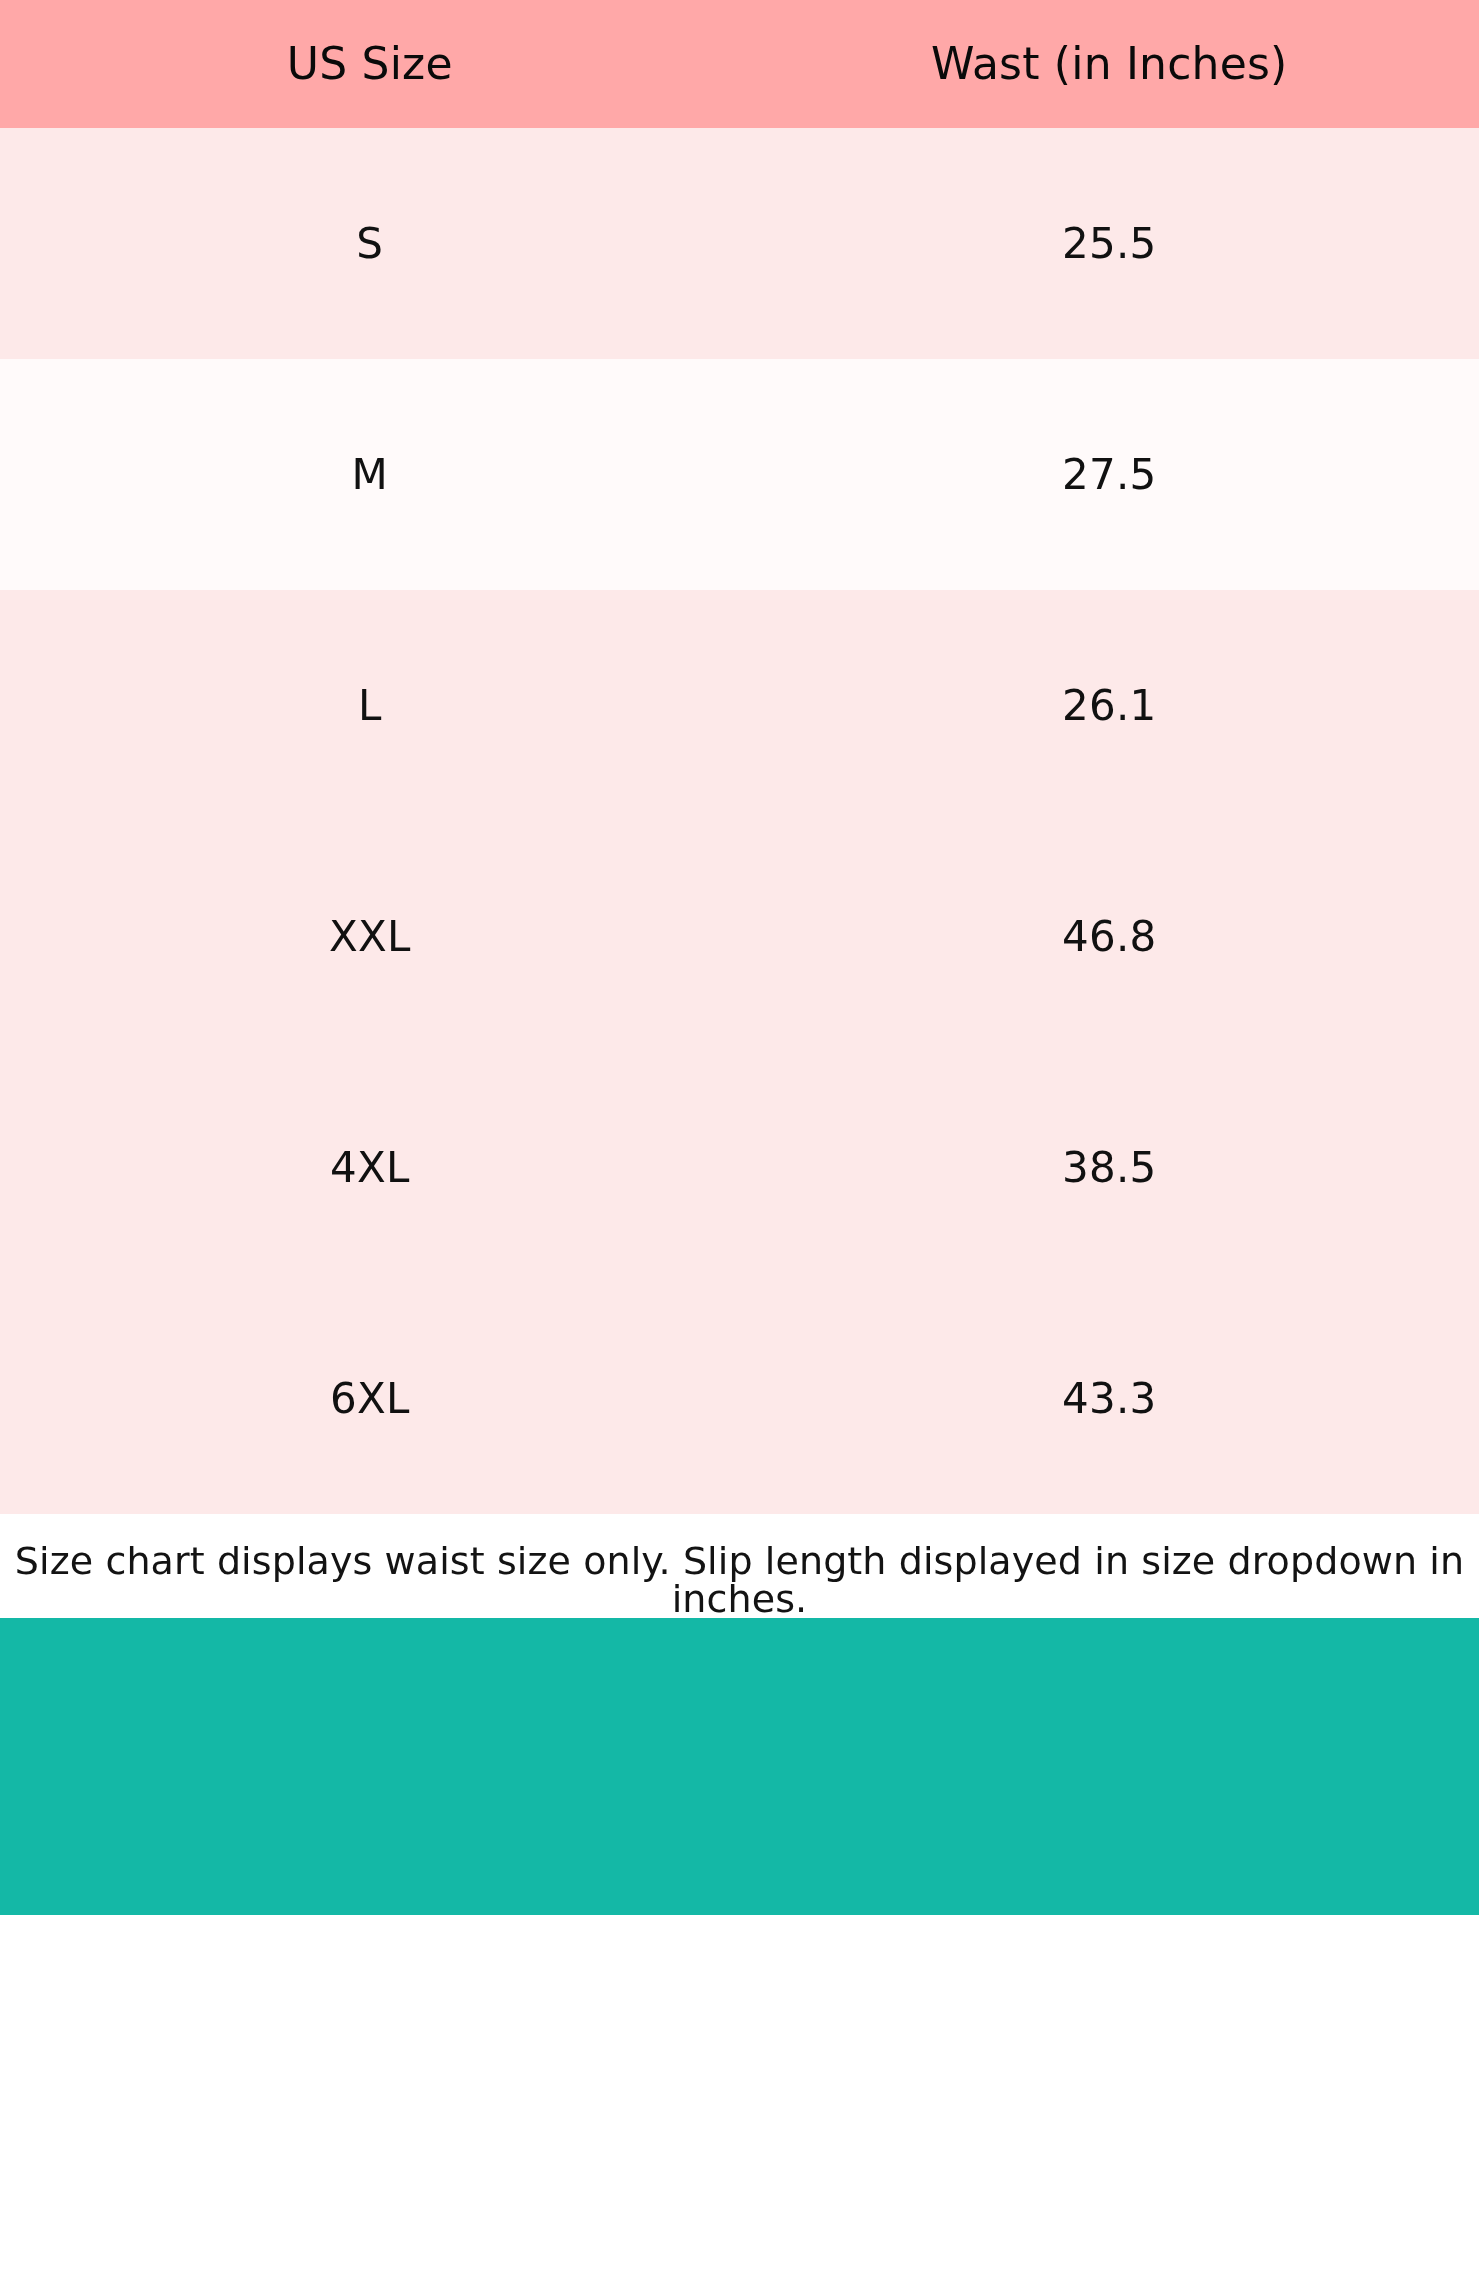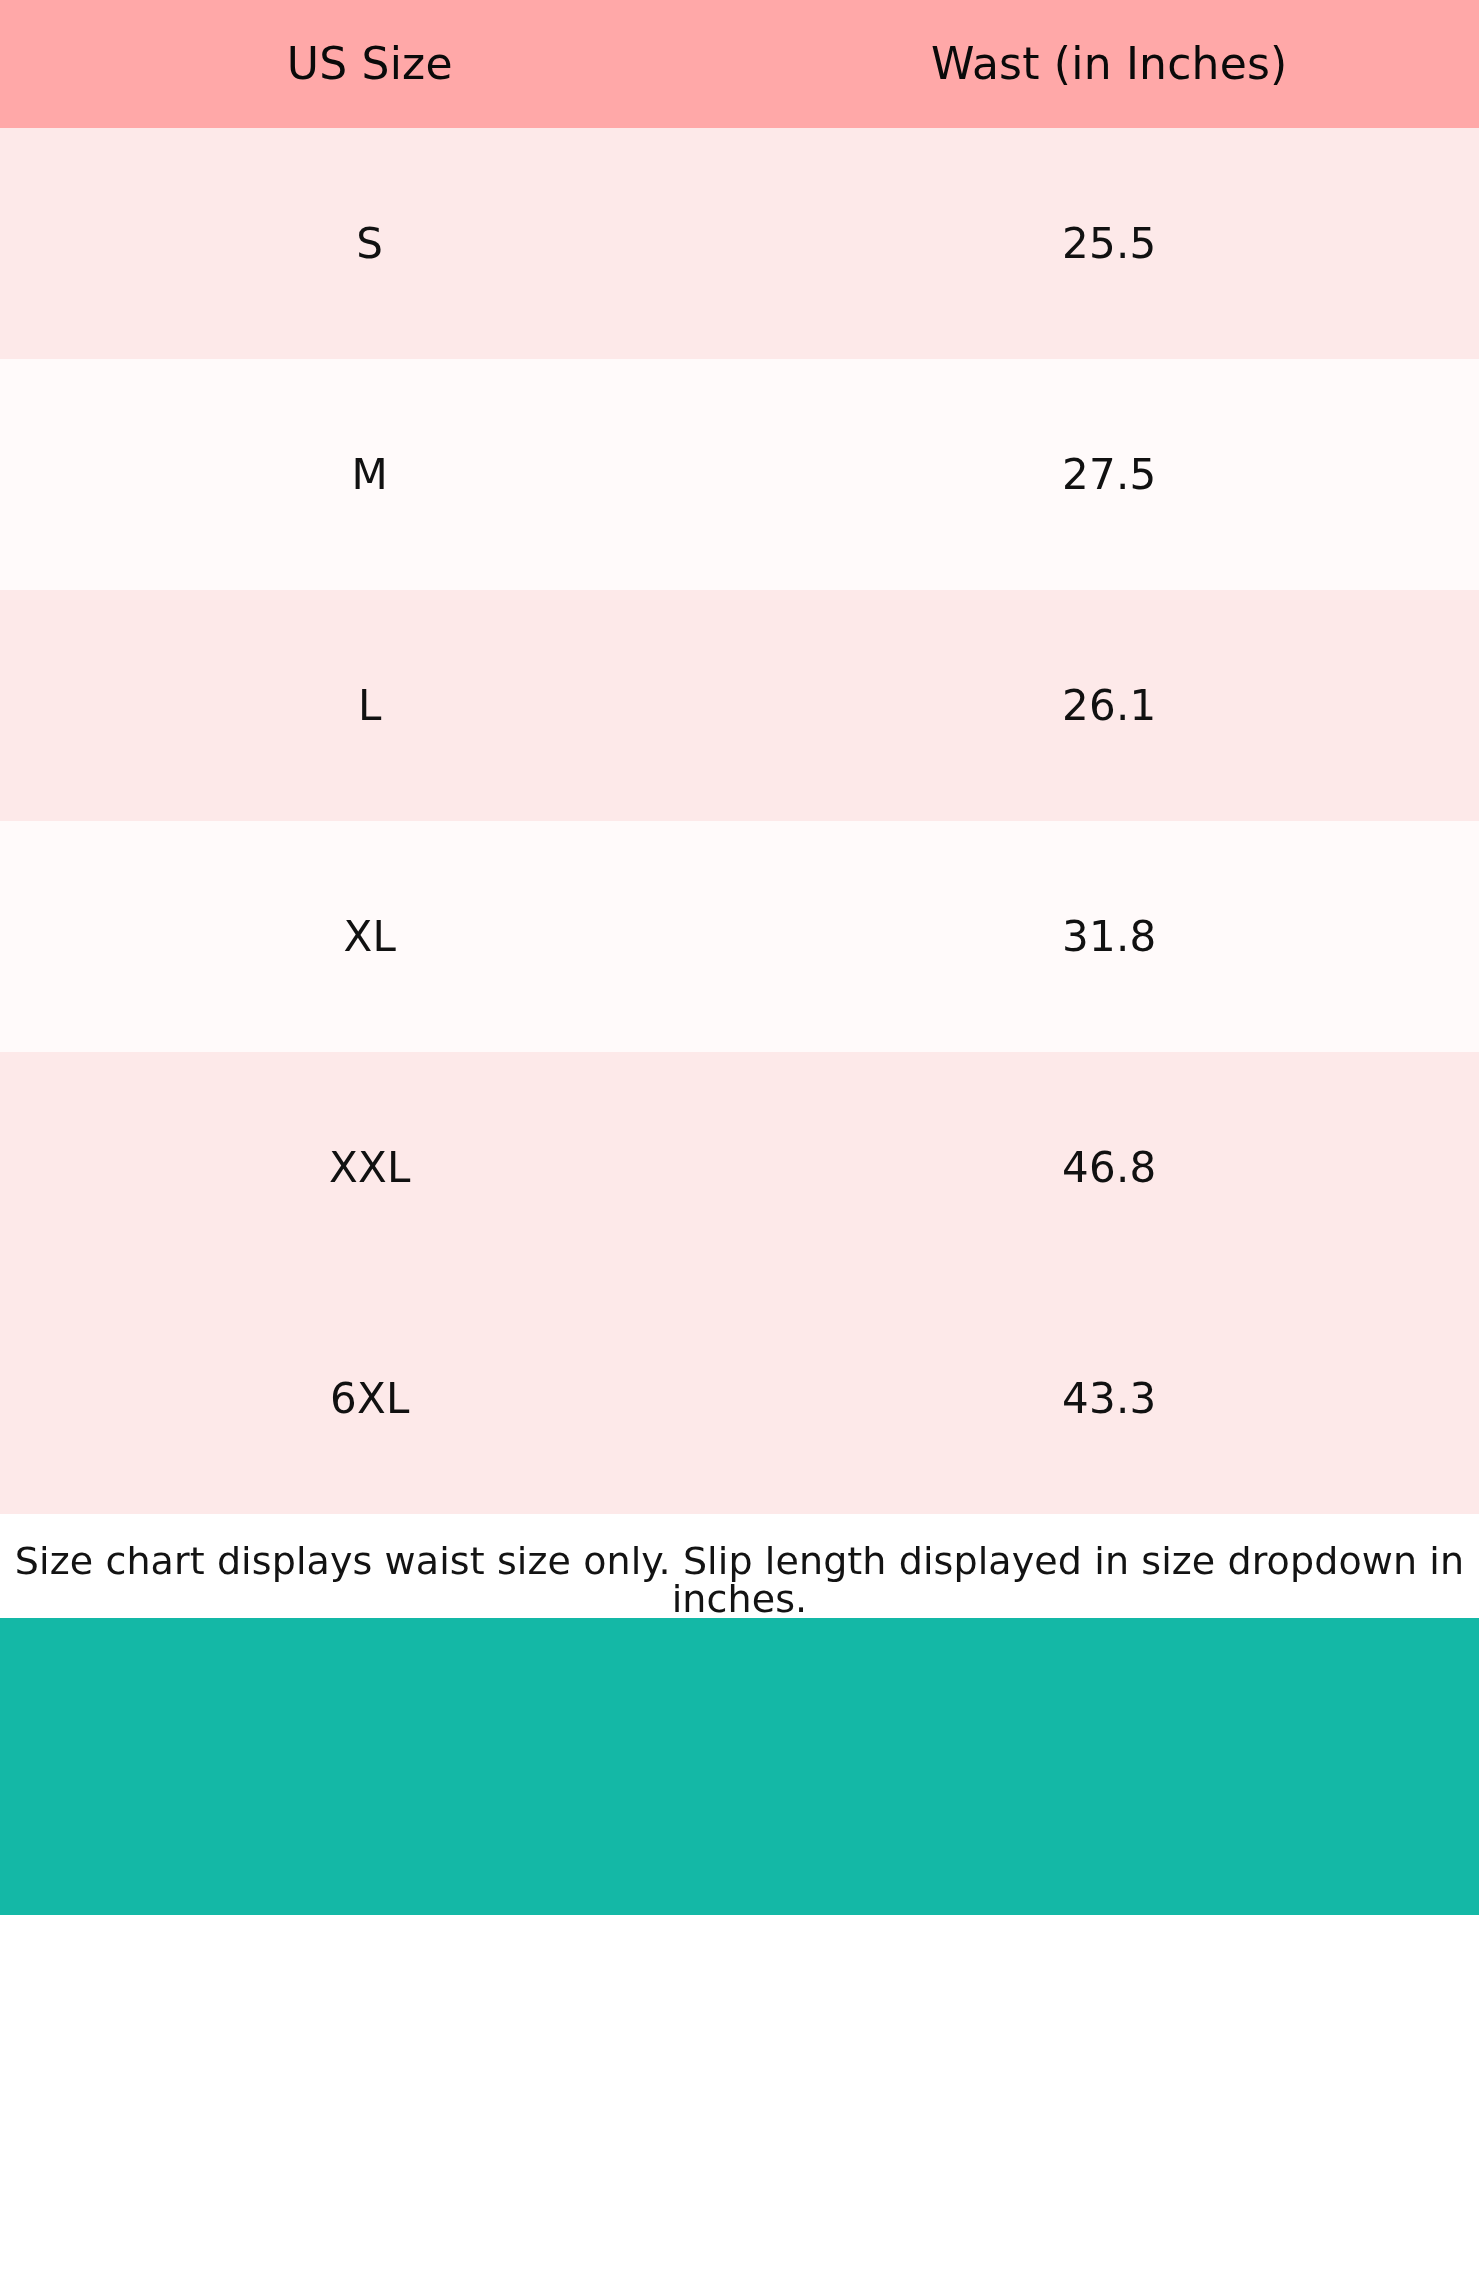--- a/index.html
+++ b/index.html
@@ -99,27 +99,27 @@
         <td>25.5</td>
       </tr>
       <tr class="data-row row-even">
         <td>M</td>
         <td>27.5</td>
       </tr>
       <tr class="data-row row-odd">
         <td>L</td>
         <td>26.1</td>
       </tr>
-      <tr class="data-row row-even">
-        <td>XL</td>
-        <td>31.8</td>
-      </tr>
       <tr class="data-row row-odd">
         <td>XXL</td>
         <td>46.8</td>
+      </tr>
+      <tr class="data-row row-odd">
+        <td>4XL</td>
+        <td>38.5</td>
       </tr>
       <tr class="data-row row-odd">
         <td>6XL</td>
         <td>43.3</td>
       </tr>
     </tbody>
   </table>
 
   <div class="footer-note">Size chart displays waist size only. Slip length displayed in size dropdown in inches.</div>
 

